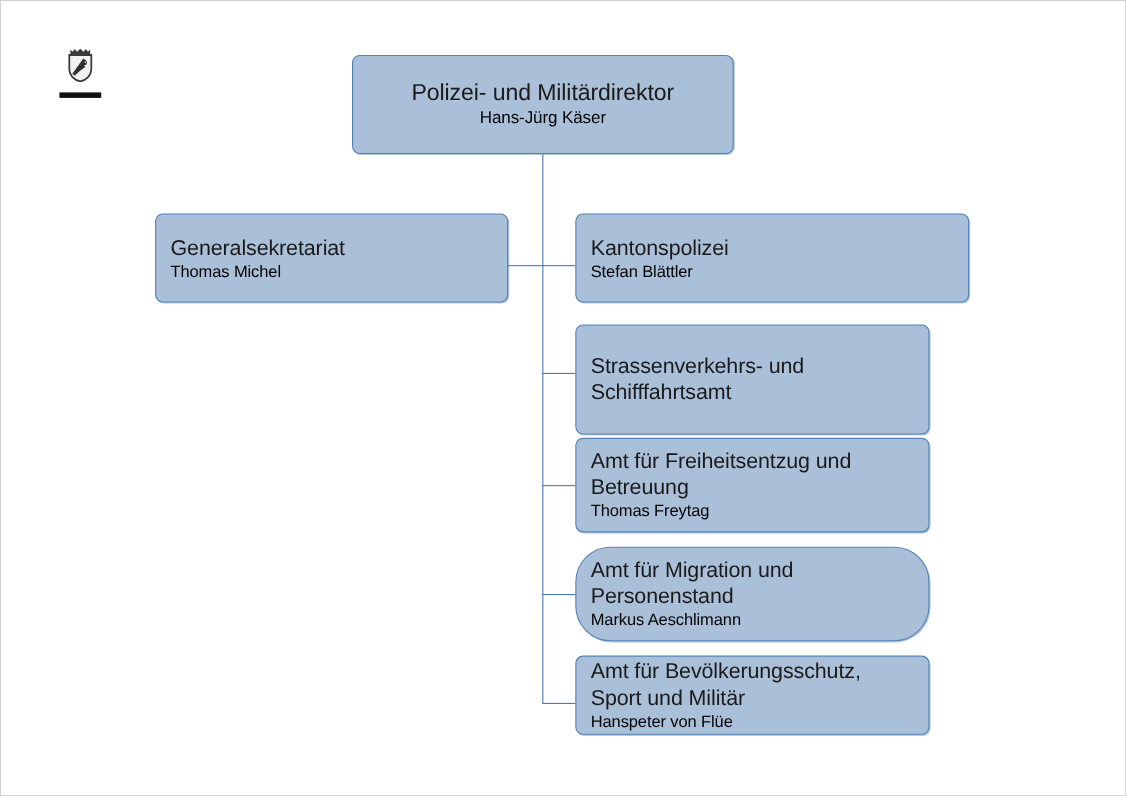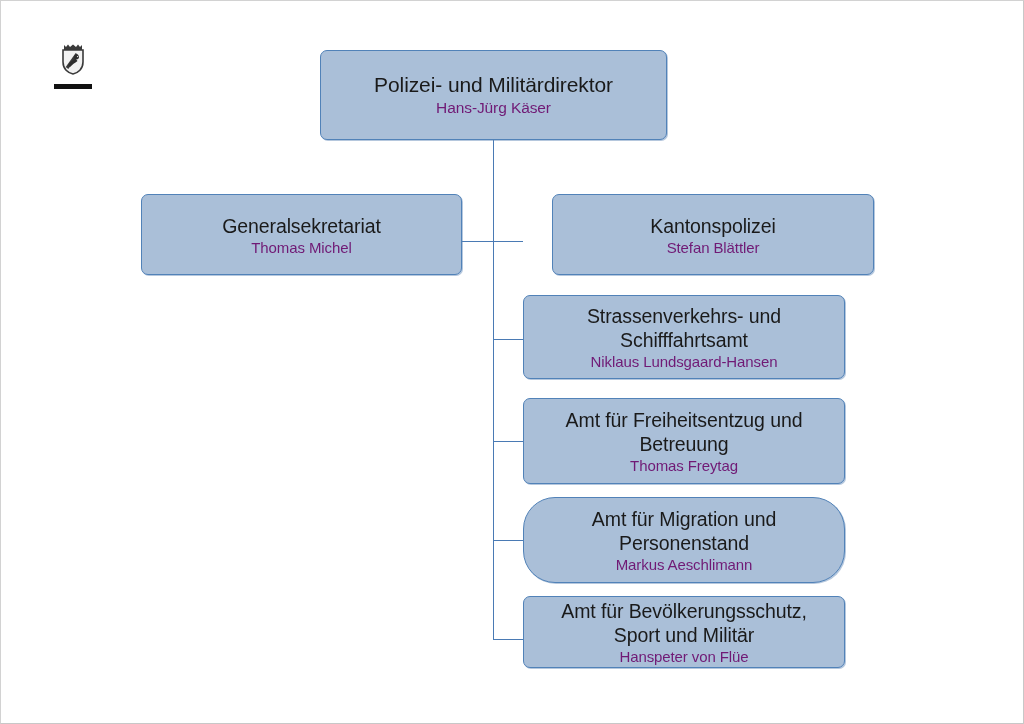--- a/index.html
+++ b/index.html
@@ -86,30 +86,29 @@
     border-radius: 7px;
     box-shadow: 1px 1px 0 0 rgba(90,130,180,0.45);
   }
   .node .inner {
     position: absolute;
     left: 0; right: 0;
     top: 50%;
     transform: translateY(-50%);
     padding: 0 13px;
     box-sizing: border-box;
-    text-align: center;
   }
   .node .title {
     color: #1a1a1a;
     font-size: 19.5px;
     line-height: 24px;
     letter-spacing: -0.1px;
   }
   .node .person {
-    color: #701a75;
+    color: #000000;
     font-size: 15px;
     line-height: 19px;
     letter-spacing: -0.1px;
   }
   
   #node-root .inner { text-align: center; padding: 0 10px; }
   #node-root .title { font-size: 21px; line-height: 26px; }
   #node-root .person { font-size: 15.5px; line-height: 20px; }
 </style>
 </head>
@@ -152,31 +151,30 @@
     </div>
   </div>
 
   <div class="node" style="left:141px; top:194px; width:321px; height:81px;">
     <div class="inner">
       <div class="title">Generalsekretariat</div>
       <div class="person">Thomas Michel</div>
     </div>
   </div>
 
-  <div class="node" style="left:552px; top:194px; width:322px; height:81px;padding-left:32px;">
+  <div class="node" style="left:523px; top:194px; width:358px; height:81px;padding-left:32px;">
     <div class="inner">
       <div class="title">Kantonspolizei</div>
       <div class="person">Stefan Blättler</div>
     </div>
   </div>
 
-  <div class="node" style="left:523px; top:295px; width:322px; height:84px;">
+  <div class="node" style="left:523px; top:295px; width:322px; height:100px;">
     <div class="inner">
       <div class="title">Strassenverkehrs- und Schifffahrtsamt</div>
-      <div class="person">Niklaus Lundsgaard-Hansen</div>
     </div>
   </div>
 
   <div class="node" style="left:523px; top:398px; width:322px; height:86px;padding-left:44px;">
     <div class="inner">
       <div class="title">Amt für Freiheitsentzug und Betreuung</div>
       <div class="person">Thomas Freytag</div>
     </div>
   </div>
 

